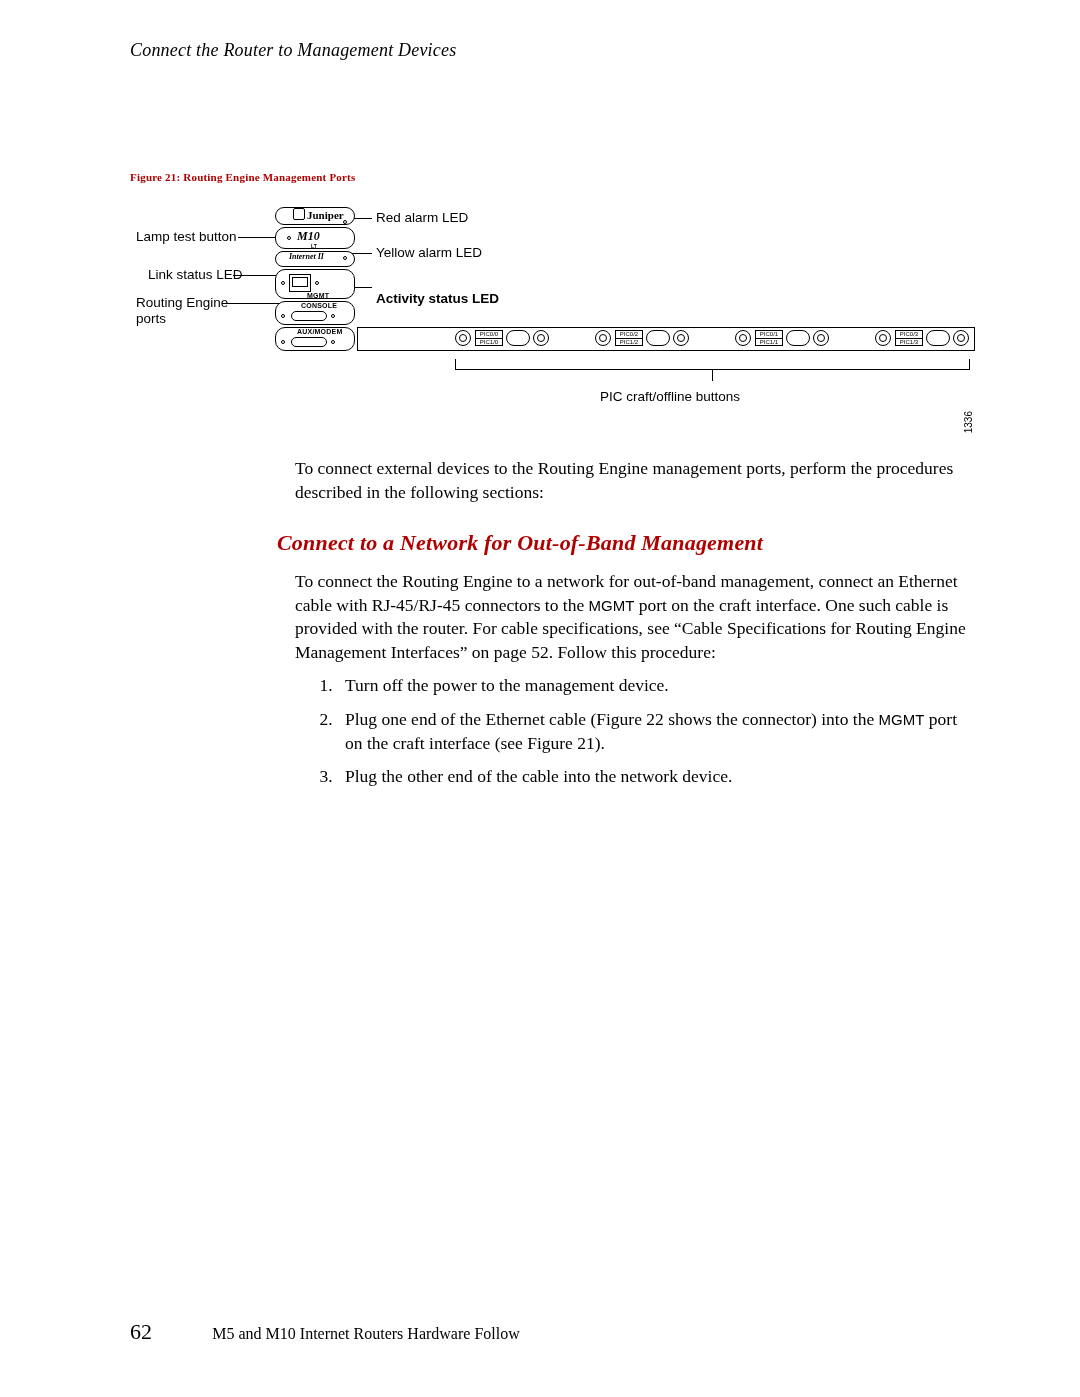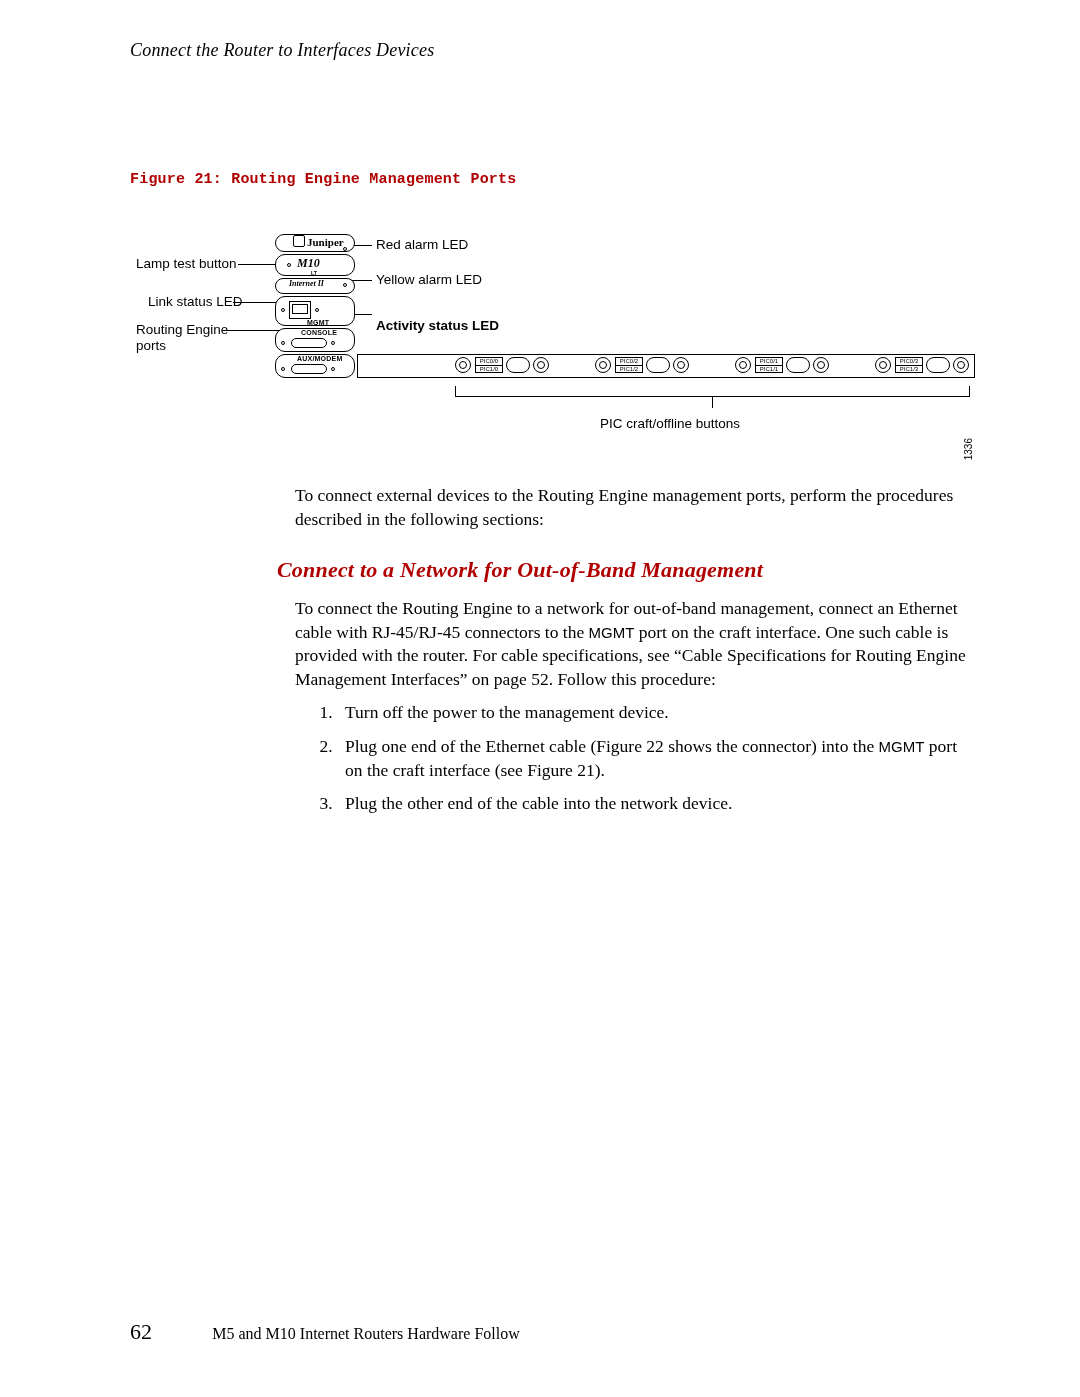--- a/index.html
+++ b/index.html
@@ -21,23 +21,23 @@
   }
   .running-header {
     font-style: italic;
     font-size: 18px;
     margin-bottom: 110px;
     letter-spacing: 0.2px;
   }
   .figure-caption {
     color: #b00000;
     font-weight: bold;
-    font-family: Liberation Mono, monospace;
-    font-size: 15px;
-    margin-bottom: 36px;
+    font-family: Liberation Serif, serif;
+    font-size: 11px;
+    margin-bottom: 14px;
     letter-spacing: 0.2px;
   }
   .figure-area {
     position: relative;
     width: 100%;
     height: 230px;
     margin-bottom: 30px;
     font-family: Arial, Helvetica, sans-serif;
     font-size: 13.5px;
     color: #000;
@@ -208,21 +208,21 @@
   .footer-title {
     font-family: 'Book Antiqua', Georgia, serif;
     font-size: 16px;
   }
 </style>
 </head>
 <body>
 
 <div class="page">
 
-  <div class="running-header">Connect the Router to Interfaces Devices</div>
+  <div class="running-header">Connect the Router to Management Devices</div>
 
   <div class="figure-caption">Figure 21: Routing Engine Management Ports</div>
 
   <div class="figure-area">
 
     <div class="label-left" style="left:6px; top:32px;">Lamp test button</div>
     <div class="label-left" style="left:18px; top:70px;">Link status LED</div>
     <div class="label-left" style="left:6px; top:98px;">Routing Engine</div>
     <div class="label-left" style="left:6px; top:114px;">ports</div>
 

